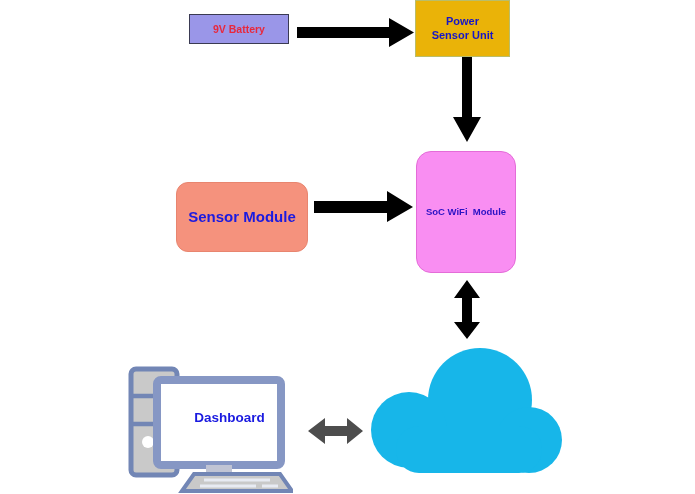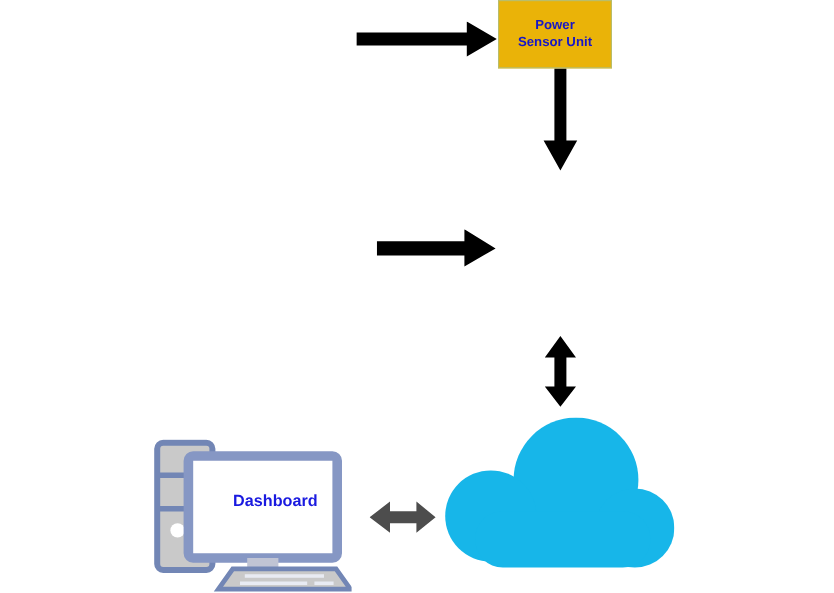--- a/index.html
+++ b/index.html
@@ -129,29 +129,38 @@
     color: #1a1ae0;
     font-size: 13.5px;
     font-weight: bold;
   }
 </style>
 </head>
 <body>
 
 <div id="canvas">
 
+  <div class="node" id="battery-box">
+    <span>9V Battery</span>
+  </div>
 
   <div class="node" id="psu-box">
     <span>
       <span>Power</span><br>
       <span>Sensor Unit</span>
     </span>
   </div>
 
-
+  <div class="node" id="soc-box">
+    <span>SoC WiFi  Module</span>
+  </div>
+
+  <div class="node" id="sensor-box">
+    <span>Sensor Module</span>
+  </div>
 
   <svg class="arrow" id="arrow-battery-psu" width="118" height="30" viewBox="0 0 118 30">
     <path d="M0 9 H92 V0 L117 14.5 L92 29 V20 H0 Z" fill="#000000"></path>
   </svg>
 
   <svg class="arrow" id="arrow-psu-soc" width="30" height="86" viewBox="0 0 30 86">
     <path d="M10 0 H20 V60 H29 L15 85 L1 60 H10 Z" fill="#000000"></path>
   </svg>
 
   <svg class="arrow" id="arrow-sensor-soc" width="100" height="32" viewBox="0 0 100 32">

